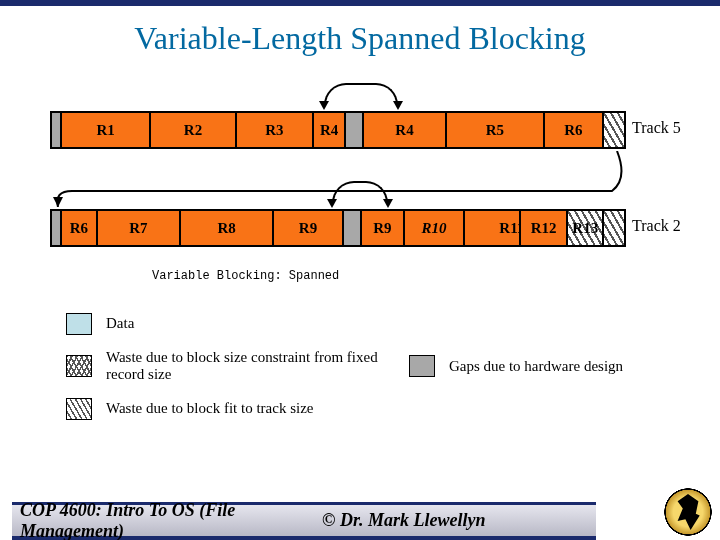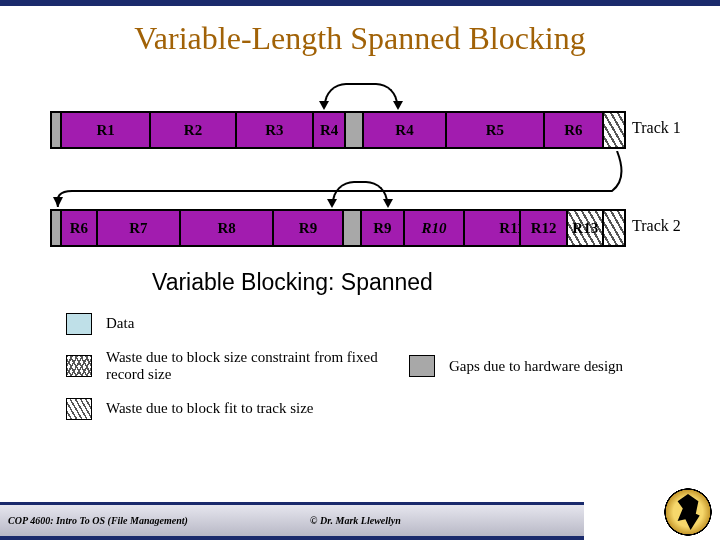--- a/index.html
+++ b/index.html
@@ -12,21 +12,21 @@
     overflow: hidden;
   }
   .slide {
     width: 720px;
     height: 540px;
     border-top: 6px solid #1a2a6c;
     position: relative;
   }
   .title {
     font-size: 32px;
-    color: #a16207;
+    color: #0369a1;
     text-align: center;
     margin-top: 14px;
     font-weight: normal;
   }
   .diagram {
     position: relative;
     width: 660px;
     height: 350px;
     margin: 16px auto 0;
   }
@@ -43,21 +43,21 @@
     height: 100%;
     border-right: 2px solid #000;
     display: flex;
     align-items: center;
     justify-content: center;
     font-family: "Times New Roman", serif;
     font-weight: bold;
     font-size: 15px;
   }
   .seg:last-child { border-right: none; }
-  .data { background: #a21caf; }
+  .data { background: #f97316; }
   .gap  { background: #a8a8a8; }
   .diag {
     background: repeating-linear-gradient(60deg, #fff 0 4px, #555 4px 6px);
   }
   .tracklabel {
     position: absolute;
     font-family: "Times New Roman", serif;
     font-size: 16px;
   }
   .tl1 { top: 46px; left: 602px; }
@@ -84,22 +84,22 @@
   .ah4 { top: 126px; left: 353px; }
   
   .bigarc {
     position: absolute;
     top: 78px; left: 22px;
     width: 576px; height: 56px;
   }
   .caption {
     position: absolute;
     top: 196px; left: 122px;
-    font-family: Liberation Sans, sans-serif;
-    font-size: 23px;
+    font-family: Liberation Mono, monospace;
+    font-size: 12px;
   }
   
   .legend {
     position: absolute;
     top: 240px;
     left: 20px;
     width: 620px;
     font-family: "Times New Roman", serif;
     font-size: 15px;
   }
@@ -118,32 +118,32 @@
   .sw-diag2 { background: repeating-linear-gradient(-60deg, #fff 0 3px, #555 3px 4.5px); }
   .sw-cross {
     background:
       repeating-linear-gradient(60deg, transparent 0 3px, #555 3px 4.5px),
       repeating-linear-gradient(-60deg, #fff 0 3px, #555 3px 4.5px);
   }
   .legend-text { line-height: 1.15; }
   
   .footer {
     position: absolute;
-    bottom: 0; left: 0;
+    bottom: 0; left: 12px;
     width: 584px;
     height: 38px;
     background: linear-gradient(#e6e6ee, #b8b8c6);
     border-top: 3px solid #1a2a6c;
     border-bottom: 4px solid #1a2a6c;
     display: flex;
     align-items: center;
     font-family: "Times New Roman", serif;
     font-style: italic;
     font-weight: bold;
-    font-size: 10px;
+    font-size: 18px;
   }
   .footer .fl { flex: 0 0 280px; padding-left: 8px; }
   .footer .fc { flex: 0 0 150px; text-align: center; }
   .footer .fr { flex: 1; padding-left: 30px; }
   .logo {
     position: absolute;
     right: 6px; bottom: 2px;
     width: 52px; height: 52px;
     border-radius: 50%;
     background: radial-gradient(circle at 50% 50%, #f6d76b 0 40%, #c79a2e 60%, #000 61% 64%, transparent 65%);
@@ -172,21 +172,21 @@
         <div class="seg data" style="width: 90px;">R1</div>
         <div class="seg data" style="width: 86px;">R2</div>
         <div class="seg data" style="width: 78px;">R3</div>
         <div class="seg data" style="width: 32px;">R4</div>
         <div class="seg gap" style="width: 18px;"></div>
         <div class="seg data" style="width: 84px;">R4</div>
         <div class="seg data" style="width: 98px; text-align: right;">R5</div>
         <div class="seg data" style="width: 60px;">R6</div>
         <div class="seg diag" style="width: 20px;"></div>
       </div>
-    <div class="tracklabel tl1">Track 1</div>
+    <div class="tracklabel tl1">Track 5</div>
 
     <svg class="bigarc" viewBox="0 0 576 56" preserveAspectRatio="none">
       <path d="M 565 0 Q 576 28 560 40 L 20 40 Q 2 40 6 56" fill="none" stroke="#000" stroke-width="2"></path>
       <polygon points="1,56 11,56 6,66" fill="#000" transform="translate(0,-10)"></polygon>
     </svg>
 
     <div class="arc arc-b"></div>
     <div class="arrowhead ah3"></div>
     <div class="arrowhead ah4"></div>
 

